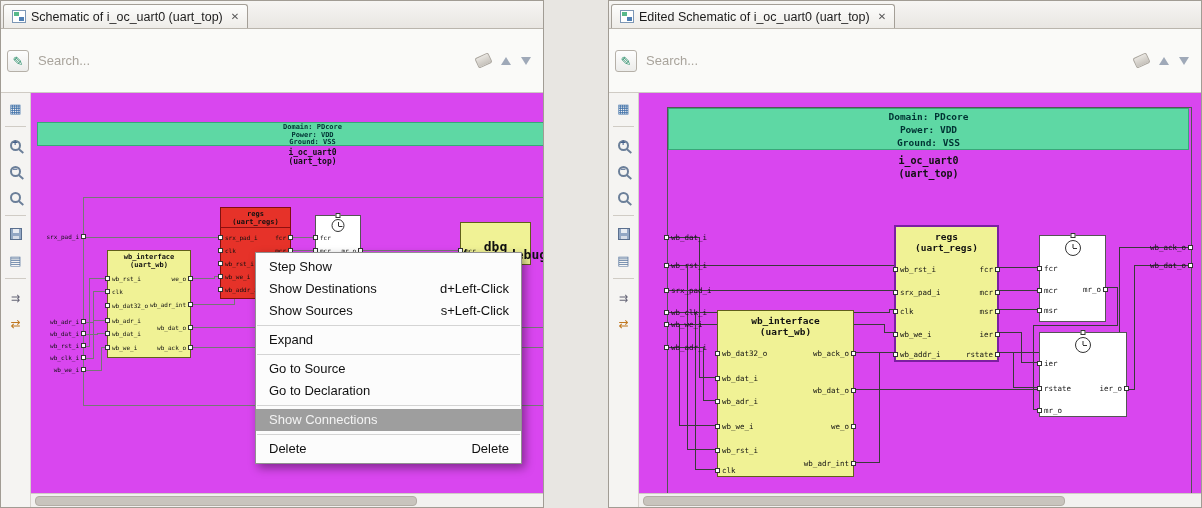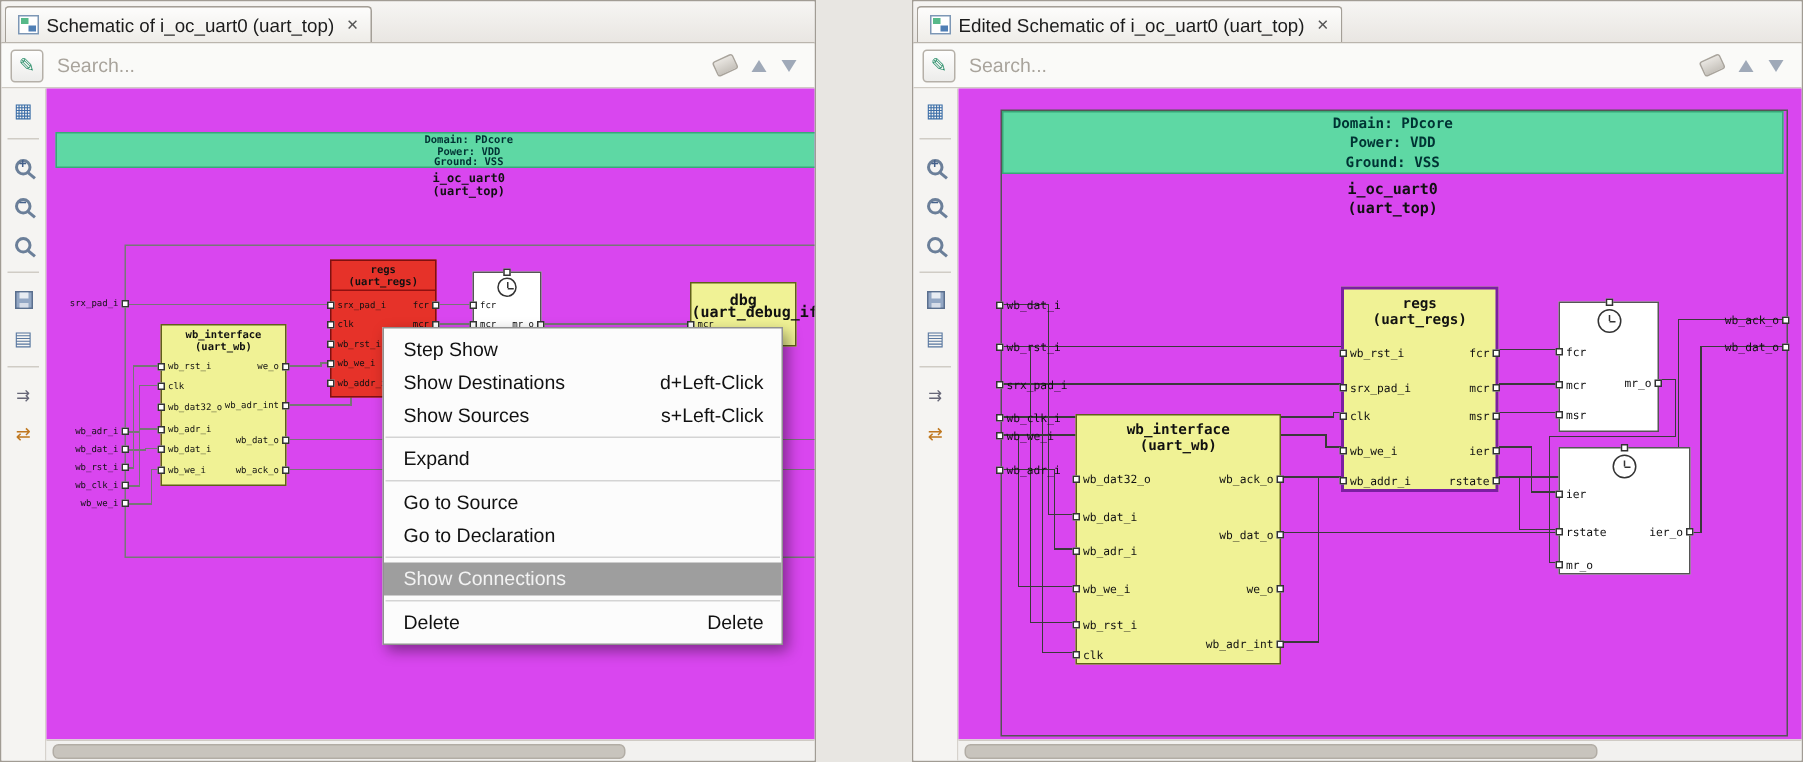--- a/index.html
+++ b/index.html
@@ -11,21 +11,21 @@
   
   .tabbar{height:27px;background:linear-gradient(#f6f5f3,#e9e6e2);border-bottom:1px solid #bab5ad;display:flex;align-items:flex-end;flex:none;}
   .tab{display:flex;align-items:center;gap:5px;height:23px;margin-left:2px;padding:0 8px;background:linear-gradient(#fdfdfc,#eeece8);border:1px solid #a49f97;border-bottom:none;border-radius:3px 3px 0 0;font-size:12.5px;color:#1c1c1c;white-space:nowrap;}
   .tabicon{width:14px;height:13px;position:relative;background:#fff;border:1px solid #7d97b5;box-sizing:border-box;flex:none;}
   .tabicon::before{content:"";position:absolute;left:1px;top:1px;width:5px;height:4px;background:#57b98a;}
   .tabicon::after{content:"";position:absolute;right:1px;bottom:1px;width:5px;height:4px;background:#4f7fb5;}
   .tab-close{margin-left:3px;color:#555;font-size:10px;cursor:pointer;}
   .tab-close::before{content:"✕";}
 
   
-  .searchbar{height:29px;background:#fafaf8;border-bottom:1px solid #cfcbc4;display:flex;align-items:center;padding:0 6px;gap:7px;flex:none;}
+  .searchbar{height:29px;background:#fafaf8;border-bottom:1px solid #cfcbc4;display:flex;align-items:center;padding:17px 6px;gap:7px;flex:none;}
   .tool-btn{width:20px;height:20px;border:1px solid #b5b0a8;border-radius:3px;background:linear-gradient(#fefefe,#ececea);display:flex;align-items:center;justify-content:center;flex:none;}
   .pencil::before{content:"✎";color:#2a8f6a;font-size:13px;line-height:1;}
   .search-input{flex:1;border:none;outline:none;background:transparent;font-size:13px;color:#444;font-family:"Liberation Sans",sans-serif;}
   .search-input::placeholder{color:#a9a49c;}
   .search-icons{display:flex;gap:10px;align-items:center;margin-right:6px;}
   .eraser{width:13px;height:9px;background:linear-gradient(#e8e5e0,#c6c2bb);border:1px solid #a9a49c;border-radius:2px;transform:rotate(-25deg);}
   .nav-up{width:0;height:0;border-left:5px solid transparent;border-right:5px solid transparent;border-bottom:8px solid #9fa9b8;}
   .nav-down{width:0;height:0;border-left:5px solid transparent;border-right:5px solid transparent;border-top:8px solid #9fa9b8;}
 
   
@@ -289,21 +289,21 @@
               <span class="pin"></span>
               <span>mcr</span>
             </div>
           <div class="port pr" style="top:31px">
               <span>mr_o</span>
               <span class="pin"></span>
             </div>
         </div>
 
         <div class="block yellow" style="left:429px;top:129px;width:71px;height:43px">
-          <div class="btitle" style="font-size:10px;line-height:8px;padding-top:8px">
+          <div class="btitle" style="font-size:13px;line-height:8px;padding-top:20px">
             <div>dbg</div>
             <div>(uart_debug_if)</div>
           </div>
           <div class="port pl" style="top:24px">
               <span class="pin"></span>
               <span>mcr</span>
             </div>
         </div>
 
         <div class="menu">

